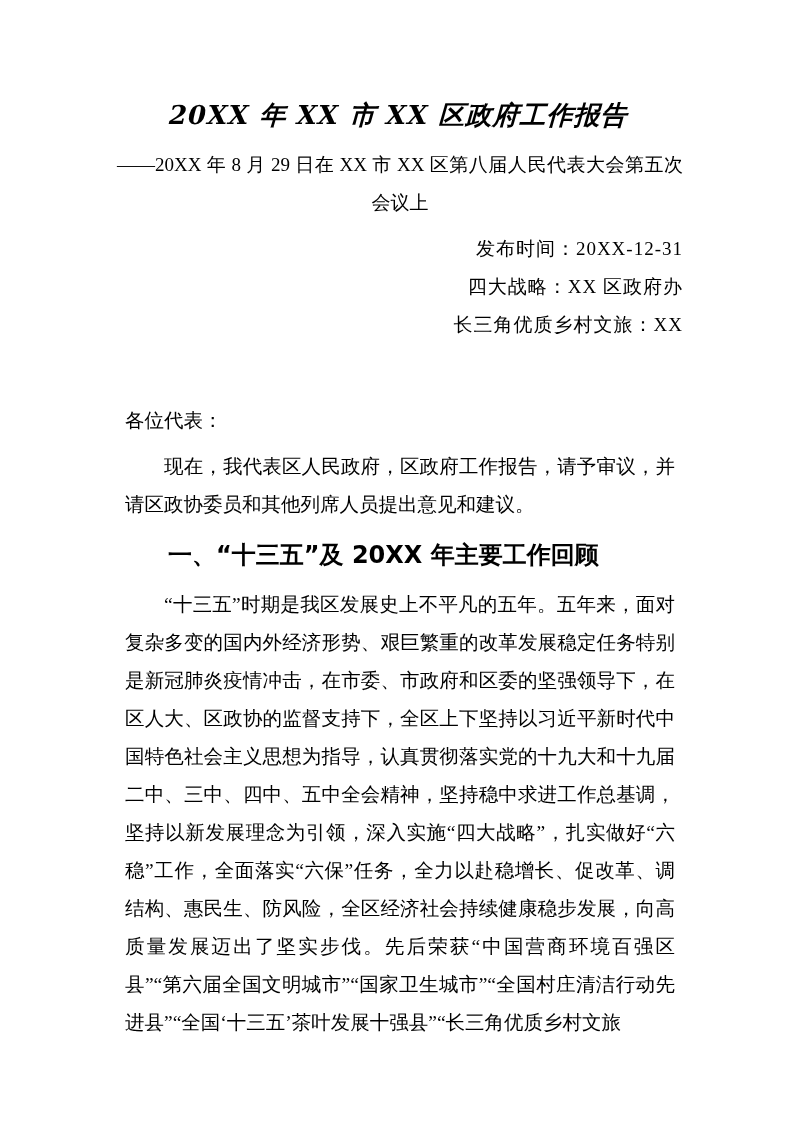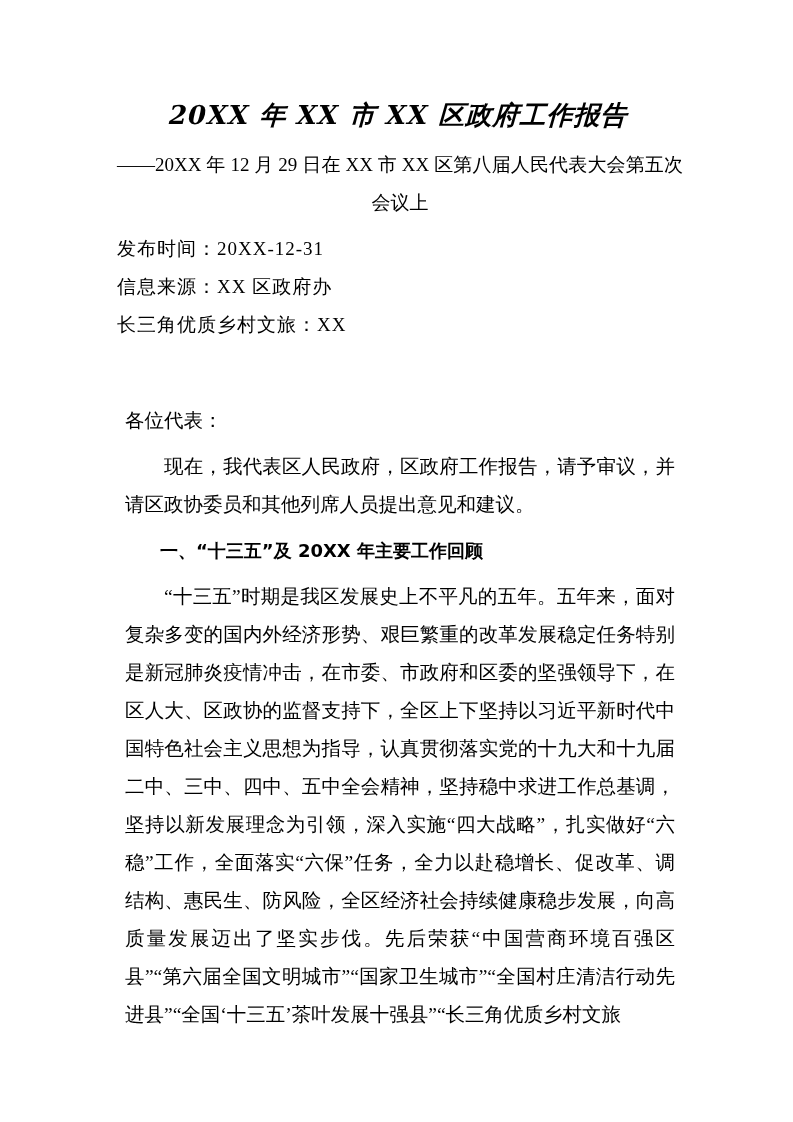--- a/index.html
+++ b/index.html
@@ -50,21 +50,21 @@
     font-family: "Liberation Serif", "DejaVu Serif", serif;
     font-size: 19px;
     line-height: 38px;
     text-align: justify;
     text-align-last: center;
     text-justify: inter-ideograph;
   }
 
   .meta-line {
     margin: 0;
-    text-align: left;
+    text-align: right;
     font-family: "Liberation Serif", "DejaVu Serif", serif;
     font-size: 19px;
     line-height: 38px;
     letter-spacing: 1px;
   }
 
   .meta-block {
     padding-top: 8px;
   }
 
@@ -82,42 +82,42 @@
     text-justify: inter-ideograph;
     text-align-last: left;
     word-break: break-all;
   }
 
   .p.indent {
     text-indent: 39px;
   }
 
   .section-heading {
-    margin: 4px;
+    margin: 12px;
     font-family: "DejaVu Sans", "Liberation Sans", sans-serif;
     font-weight: bold;
-    font-size: 18px;
+    font-size: 24px;
     line-height: 38px;
     text-indent: 39px;
     letter-spacing: 0px;
   }
 </style>
 </head>
 <body>
 
 <div class="page">
   <div class="content">
 
     <h1 class="doc-title">20XX 年 XX 市 XX 区政府工作报告</h1>
 
-    <p class="doc-subtitle">——20XX 年 12 月 29 日在 XX 市 XX 区第八届人民代表大会第五次会议上</p>
+    <p class="doc-subtitle">——20XX 年 8 月 29 日在 XX 市 XX 区第八届人民代表大会第五次会议上</p>
 
     <div class="meta-block">
       <p class="meta-line">发布时间：20XX-12-31</p>
-      <p class="meta-line">信息来源：XX 区政府办</p>
+      <p class="meta-line">四大战略：XX 区政府办</p>
       <p class="meta-line">长三角优质乡村文旅：XX</p>
     </div>
 
     <div class="body-block">
 
       <p class="p">各位代表：</p>
 
       <p class="p indent">现在，我代表区人民政府，区政府工作报告，请予审议，并请区政协委员和其他列席人员提出意见和建议。</p>
 
       <h2 class="section-heading">一、“十三五”及 20XX 年主要工作回顾</h2>

